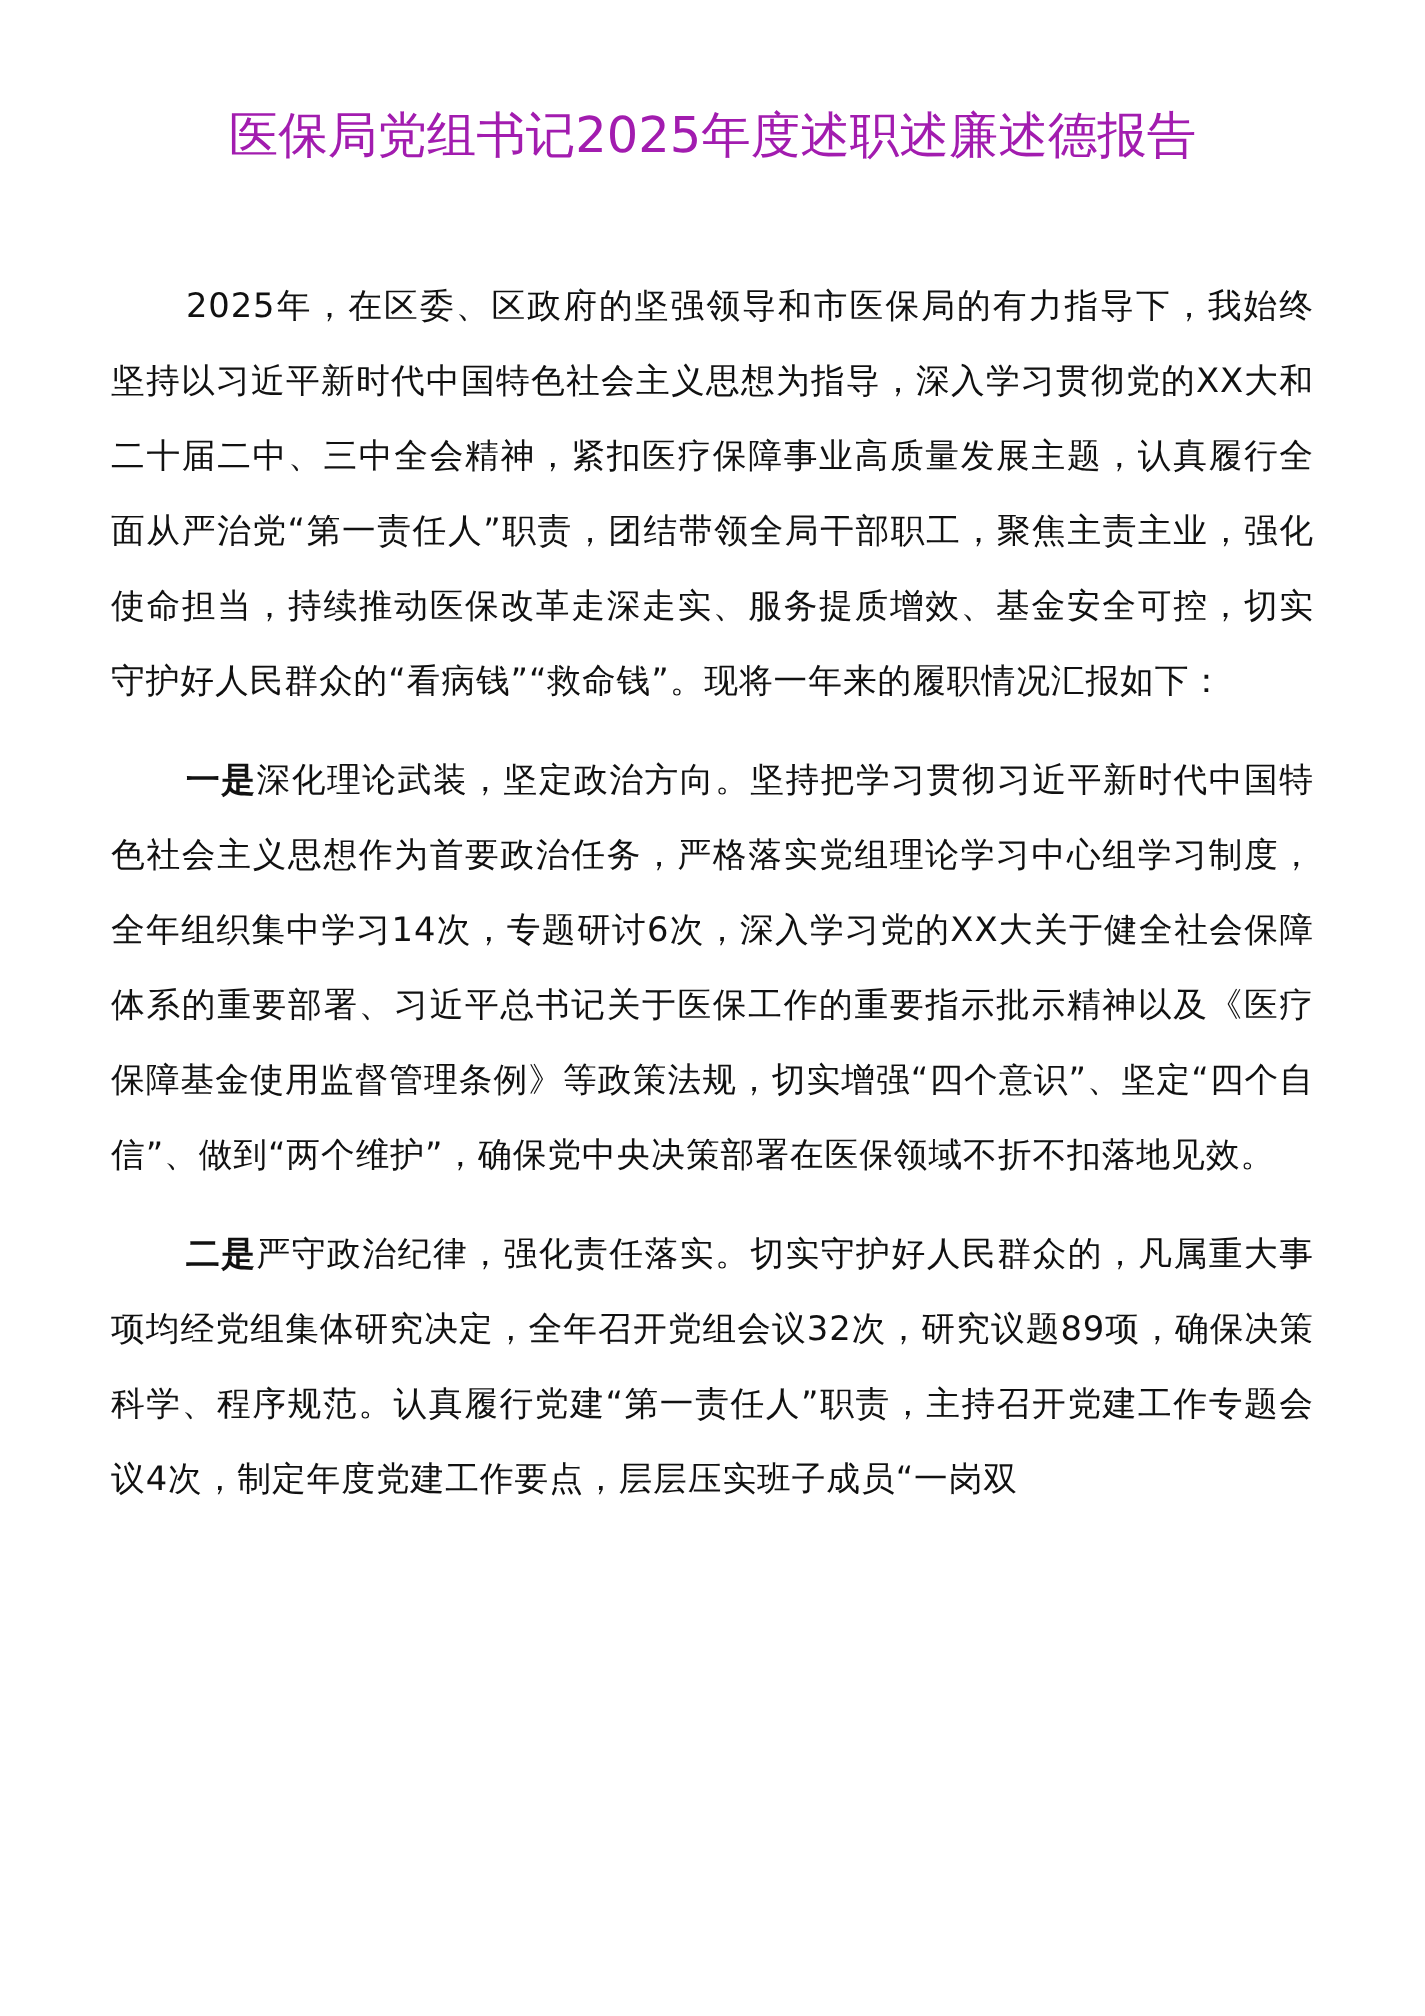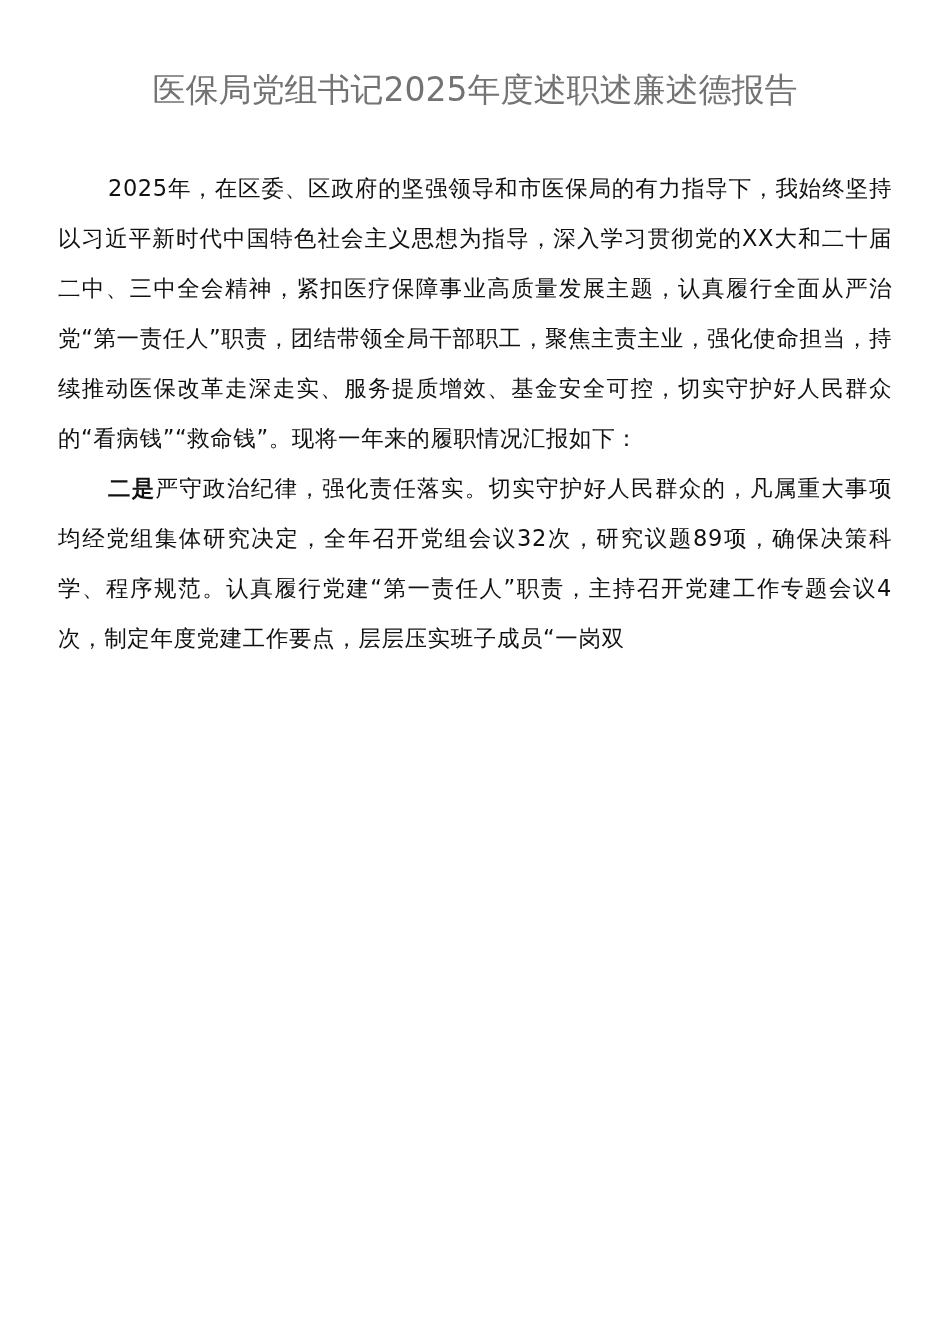--- a/index.html
+++ b/index.html
@@ -1,34 +1,35 @@
 <!DOCTYPE html>
 <html><head>
 <meta charset="utf-8">
 <style>
   html, body { margin: 0; padding: 0; background: #ffffff; }
   body { width: 950px; height: 1344px; overflow: hidden; position: relative;
          font-family: "DejaVu Sans", "Liberation Sans", sans-serif; color: #111; }
   .page { position: absolute; left: 0; top: 0; width: 950px; height: 1344px; background: #fff; }
   .title { position: absolute; top: 66px; left: 0; width: 950px; text-align: center;
-           font-size: 33px; line-height: 48px; letter-spacing: 0px; color: #737373; }
+           font-size: 33px; line-height: 48px; letter-spacing: 0px; color: #a21caf; }
   .body { position: absolute; left: 58px; top: 163px; width: 834px; }
-  .para { margin: 0; font-size: 22.5px; line-height: 50px; text-align: justify;
+  .para { margin: 16px; font-size: 22.5px; line-height: 50px; text-align: justify;
           text-align-last: left; letter-spacing: 0.6px; }
   .indent { text-indent: 50px; }
   .heading { margin: 0; font-size: 22.5px; line-height: 50px; text-indent: 50px; letter-spacing: 0.4px; }
   .lead { font-weight: bold; }
 </style>
 </head>
 <body>
 
 <div class="page">
   <div class="title">医保局党组书记2025年度述职述廉述德报告</div>
 
   <div class="body">
     <p class="para indent">2025年，在区委、区政府的坚强领导和市医保局的有力指导下，我始终坚持以习近平新时代中国特色社会主义思想为指导，深入学习贯彻党的XX大和二十届二中、三中全会精神，紧扣医疗保障事业高质量发展主题，认真履行全面从严治党“第一责任人”职责，团结带领全局干部职工，聚焦主责主业，强化使命担当，持续推动医保改革走深走实、服务提质增效、基金安全可控，切实守护好人民群众的“看病钱”“救命钱”。现将一年来的履职情况汇报如下：</p>
 
 
 
+    <p class="para indent"><span class="lead">一是</span><span>深化理论武装，坚定政治方向。坚持把学习贯彻习近平新时代中国特色社会主义思想作为首要政治任务，严格落实党组理论学习中心组学习制度，全年组织集中学习14次，专题研讨6次，深入学习党的XX大关于健全社会保障体系的重要部署、习近平总书记关于医保工作的重要指示批示精神以及《医疗保障基金使用监督管理条例》等政策法规，切实增强“四个意识”、坚定“四个自信”、做到“两个维护”，确保党中央决策部署在医保领域不折不扣落地见效。</span></p>
 
     <p class="para indent"><span class="lead">二是</span><span>严守政治纪律，强化责任落实。切实守护好人民群众的，凡属重大事项均经党组集体研究决定，全年召开党组会议32次，研究议题89项，确保决策科学、程序规范。认真履行党建“第一责任人”职责，主持召开党建工作专题会议4次，制定年度党建工作要点，层层压实班子成员“一岗双</span></p>
   </div>
 </div>
 
 </body></html>

